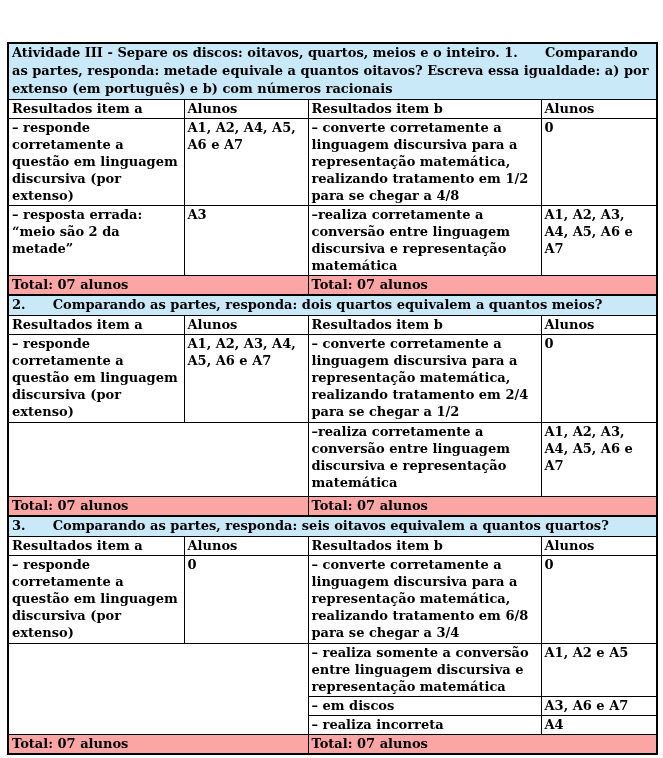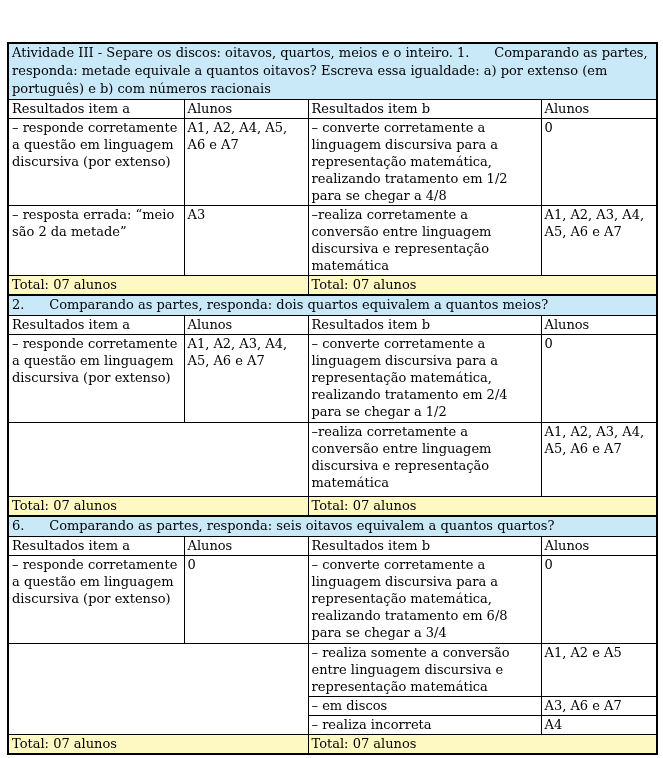--- a/index.html
+++ b/index.html
@@ -21,33 +21,33 @@
   table.results {
     border-collapse: collapse;
     table-layout: fixed;
     width: 649px;
     border: 2px solid #000000;
   }
   td, th {
     border: 1px solid #000000;
     vertical-align: top;
     text-align: left;
-    font-weight: normal;
+    font-weight: bold;
     padding: 0 4px 1px 3px;
     line-height: 17px;
     white-space: pre-wrap;
     overflow: hidden;
     font-size: 13px;
   }
   tr.section-title td {
     background: #c9e9f9;
     border-top: 2px solid #000000;
     line-height: 18px;
   }
-  tr.total td { background: #fef9c3; margin-top: 28px; }
+  tr.total td { background: #fca5a5; margin-top: 28px; }
   
   tr.h54 { height: 54px; }
   tr.h19 { height: 19px; }
   tr.h18 { height: 18px; }
   tr.h87 { height: 87px; }
   tr.h68 { height: 68px; }
   tr.h88 { height: 88px; }
   tr.h74 { height: 74px; }
   tr.h52 { height: 52px; }
 </style>
@@ -109,21 +109,21 @@
       <td colspan="2"></td>
       <td>–realiza corretamente a conversão entre linguagem discursiva e representação matemática</td>
       <td>A1, A2, A3, A4, A5, A6 e A7</td>
     </tr>
     <tr class="total h18">
       <td colspan="2">Total: 07 alunos</td>
       <td colspan="2">Total: 07 alunos</td>
     </tr>
 
     <tr class="section-title h18">
-      <td colspan="4">6.      Comparando as partes, responda: seis oitavos equivalem a quantos quartos?</td>
+      <td colspan="4">3.      Comparando as partes, responda: seis oitavos equivalem a quantos quartos?</td>
     </tr>
     <tr class="h19">
       <th scope="col">Resultados item a</th>
       <th scope="col">Alunos</th>
       <th scope="col">Resultados item b</th>
       <th scope="col">Alunos</th>
     </tr>
     <tr class="h88">
       <td>– responde corretamente a questão em linguagem discursiva (por extenso)</td>
       <td>0</td>

